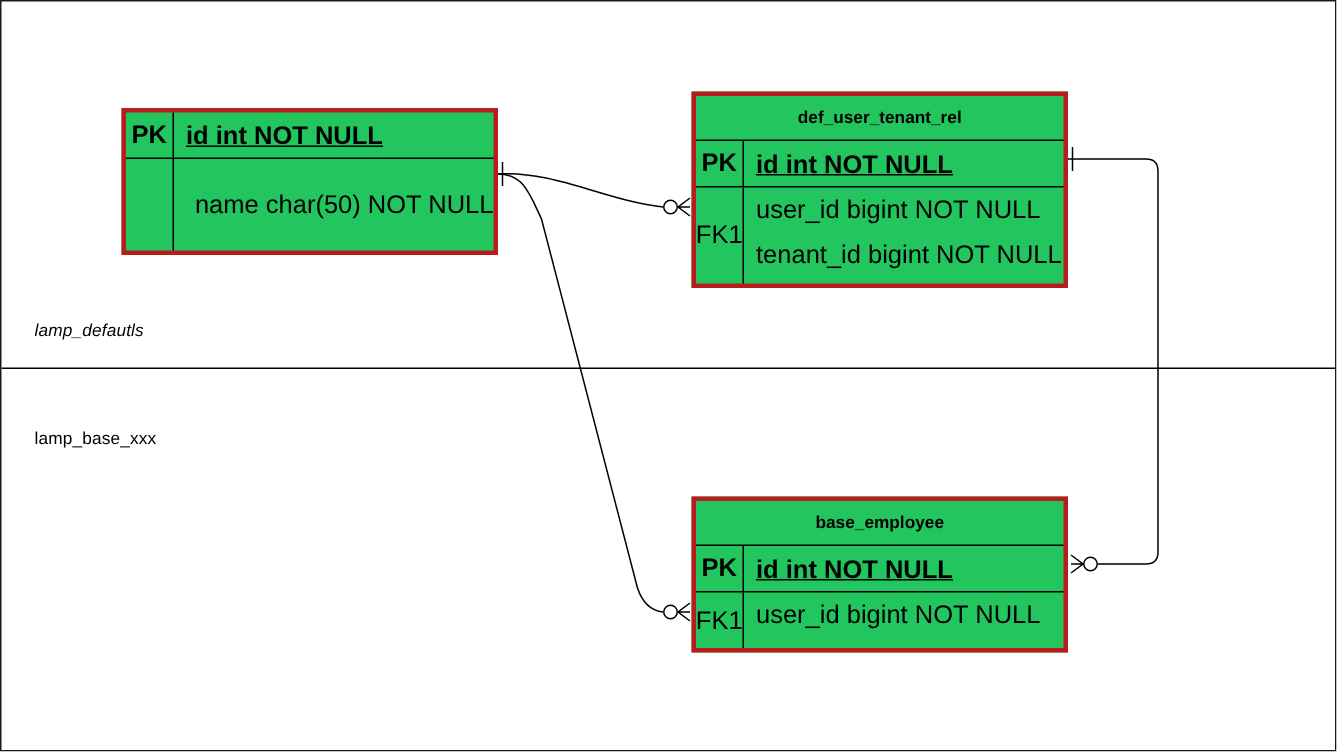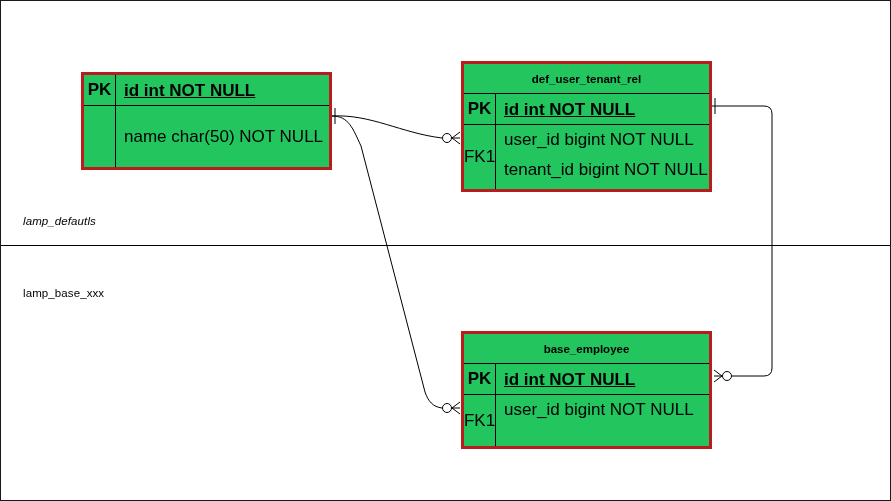--- a/index.html
+++ b/index.html
@@ -126,21 +126,21 @@
   <div class="lane-label" style="left:22px; top:214px;font-style:italic;">lamp_defautls</div>
   <div class="lane-label" style="left:22px; top:263px;margin-top:23px;">lamp_base_xxx</div>
 
   <div class="entity" style="left:80px; top:71px; width:251px; height:98px;">
     <div class="entity-row divided" style="height:31px;">
       <div class="row-key bold">PK</div>
       <div class="row-fields">
         <span class="field pk">id int NOT NULL</span>
       </div>
     </div>
-    <div class="entity-row" style="flex:1 1 auto;">
+    <div class="entity-row" style="flex:1 1 auto;text-align:right;">
       <div class="row-key"></div>
       <div class="row-fields">
         <span class="field">name char(50) NOT NULL</span>
       </div>
     </div>
   </div>
 
   <div class="entity" style="left:460px; top:60px; width:251px; height:131px;">
     <div class="entity-title" style="height:30px;">def_user_tenant_rel</div>
     <div class="entity-row divided" style="height:31px;">
@@ -151,21 +151,21 @@
     </div>
     <div class="entity-row" style="flex:1 1 auto;">
       <div class="row-key">FK1</div>
       <div class="row-fields" style="justify-content:flex-start; padding-top:7px;">
         <span class="field spaced">user_id bigint NOT NULL</span>
         <span class="field">tenant_id bigint NOT NULL</span>
       </div>
     </div>
   </div>
 
-  <div class="entity" style="left:460px; top:330px; width:251px; height:118px;">
+  <div class="entity" style="left:460px; top:330px; width:251px; height:104px;">
     <div class="entity-title" style="height:30px;">base_employee</div>
     <div class="entity-row divided" style="height:31px;">
       <div class="row-key bold">PK</div>
       <div class="row-fields">
         <span class="field pk">id int NOT NULL</span>
       </div>
     </div>
     <div class="entity-row" style="flex:1 1 auto;">
       <div class="row-key">FK1</div>
       <div class="row-fields" style="justify-content:flex-start; padding-top:7px;">

